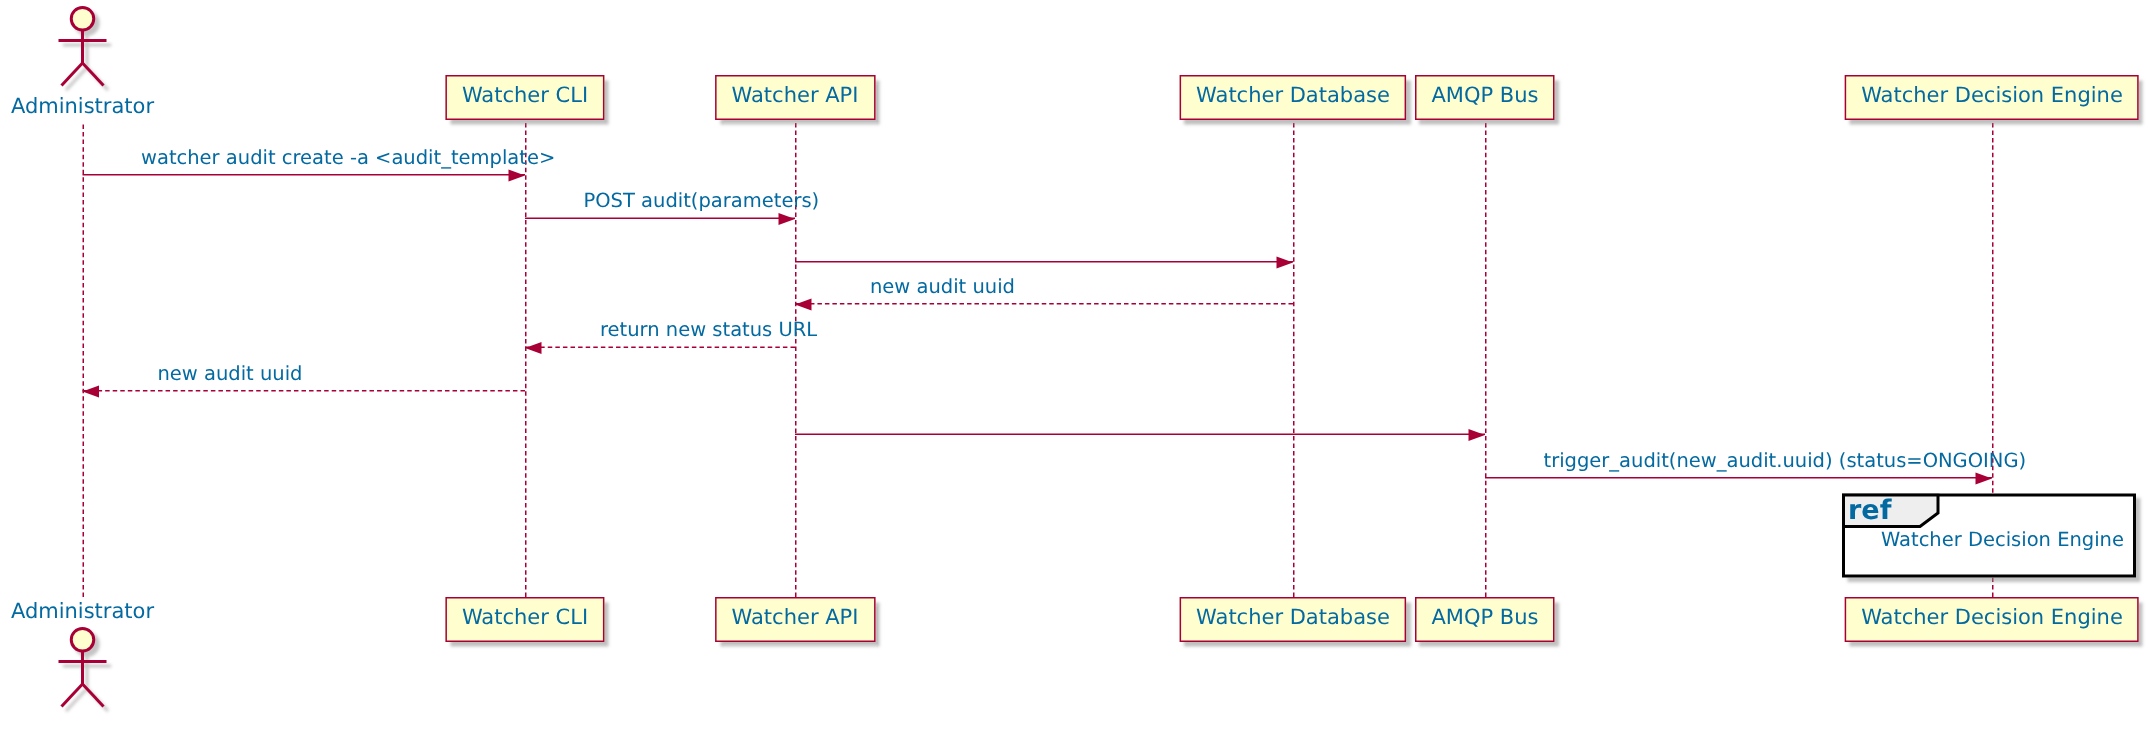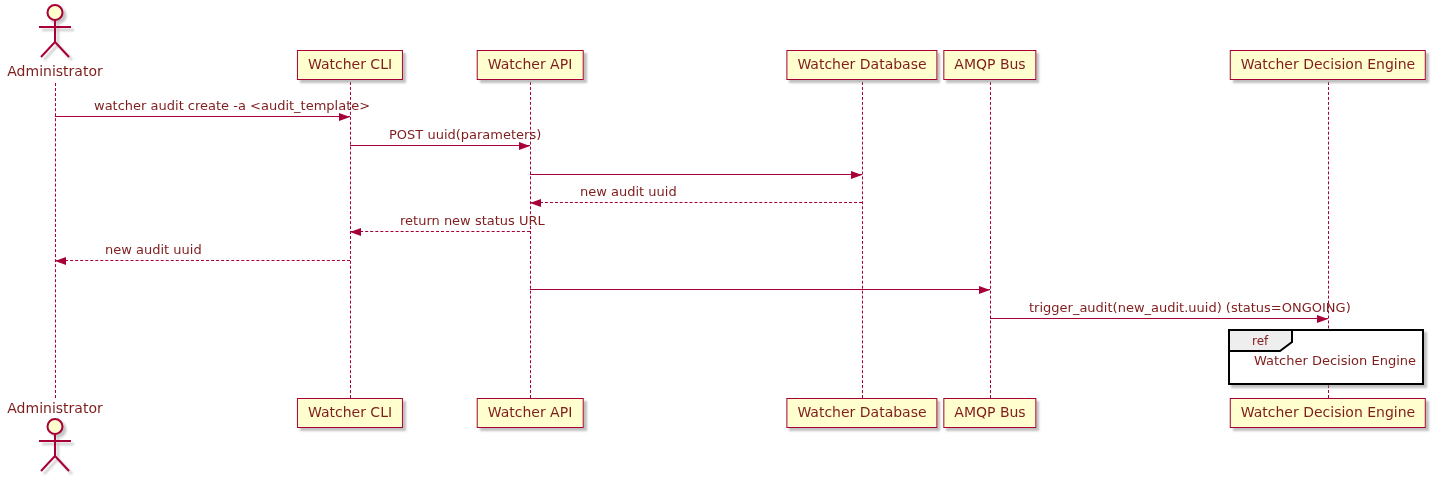--- a/index.html
+++ b/index.html
@@ -1,21 +1,21 @@
 <!DOCTYPE html>
 <html><head>
 <meta charset="utf-8">
 <style>
   html,body{margin:0;padding:0;background:#ffffff;}
   .canvas{
     position:relative;
     width:1434px;height:486px;
     background:#ffffff;
     font-family:"DejaVu Sans","Liberation Sans",sans-serif;
-    color:#7f1d1d;
+    color:#0369a1;
     overflow:hidden;
   }
   
   .pbox{
     position:absolute;
     transform:translateX(-50%);
     background:#FEFECE;
     border:1.5px solid #A80036;
     padding:5px 10px 6px 10px;
     font-size:14px;
@@ -70,22 +70,22 @@
     position:absolute;
     left:1228px;top:329px;
     width:192px;height:52px;
     background:#ffffff;
     border:2px solid #000;
     box-shadow:3px 3px 2px rgba(140,140,140,0.55);
     z-index:5;
   }
   .reftab{position:absolute;left:-2px;top:-2px;}
   .reftab-label{
-    position:absolute;left:22px;top:1px;
-    font-size:12px;font-weight:normal;line-height:18px;
+    position:absolute;left:2px;top:1px;
+    font-size:18px;font-weight:bold;line-height:18px;
   }
   .reftext{
     position:absolute;left:24px;top:21px;
     font-size:13px;line-height:18px;
     white-space:nowrap;
   }
 </style>
 </head>
 <body>
 
@@ -110,21 +110,21 @@
   <div class="pbox" style="left:350px;top:50px;">Watcher CLI</div>
   <div class="pbox" style="left:530px;top:50px;">Watcher API</div>
   <div class="pbox" style="left:862px;top:50px;">Watcher Database</div>
   <div class="pbox" style="left:990px;top:50px;">AMQP Bus</div>
   <div class="pbox" style="left:1328px;top:50px;">Watcher Decision Engine</div>
 
   <div class="mlabel" style="left:62px;top:98px;">watcher audit create -a &lt;audit_template&gt;</div>
   <div class="mline" style="left:55px;top:116px;width:295px;"></div>
   <div class="ahead right" style="left:339px;top:113px;"></div>
 
-  <div class="mlabel" style="left:357px;top:127px;">POST uuid(parameters)</div>
+  <div class="mlabel" style="left:357px;top:127px;">POST audit(parameters)</div>
   <div class="mline" style="left:350px;top:145px;width:180px;"></div>
   <div class="ahead right" style="left:519px;top:142px;"></div>
 
   <div class="mline" style="left:530px;top:174px;width:332px;"></div>
   <div class="ahead right" style="left:851px;top:171px;"></div>
 
   <div class="mlabel" style="left:548px;top:184px;">new audit uuid</div>
   <div class="mline dashed" style="left:530px;top:202px;width:332px;"></div>
   <div class="ahead left" style="left:530px;top:199px;"></div>
 

